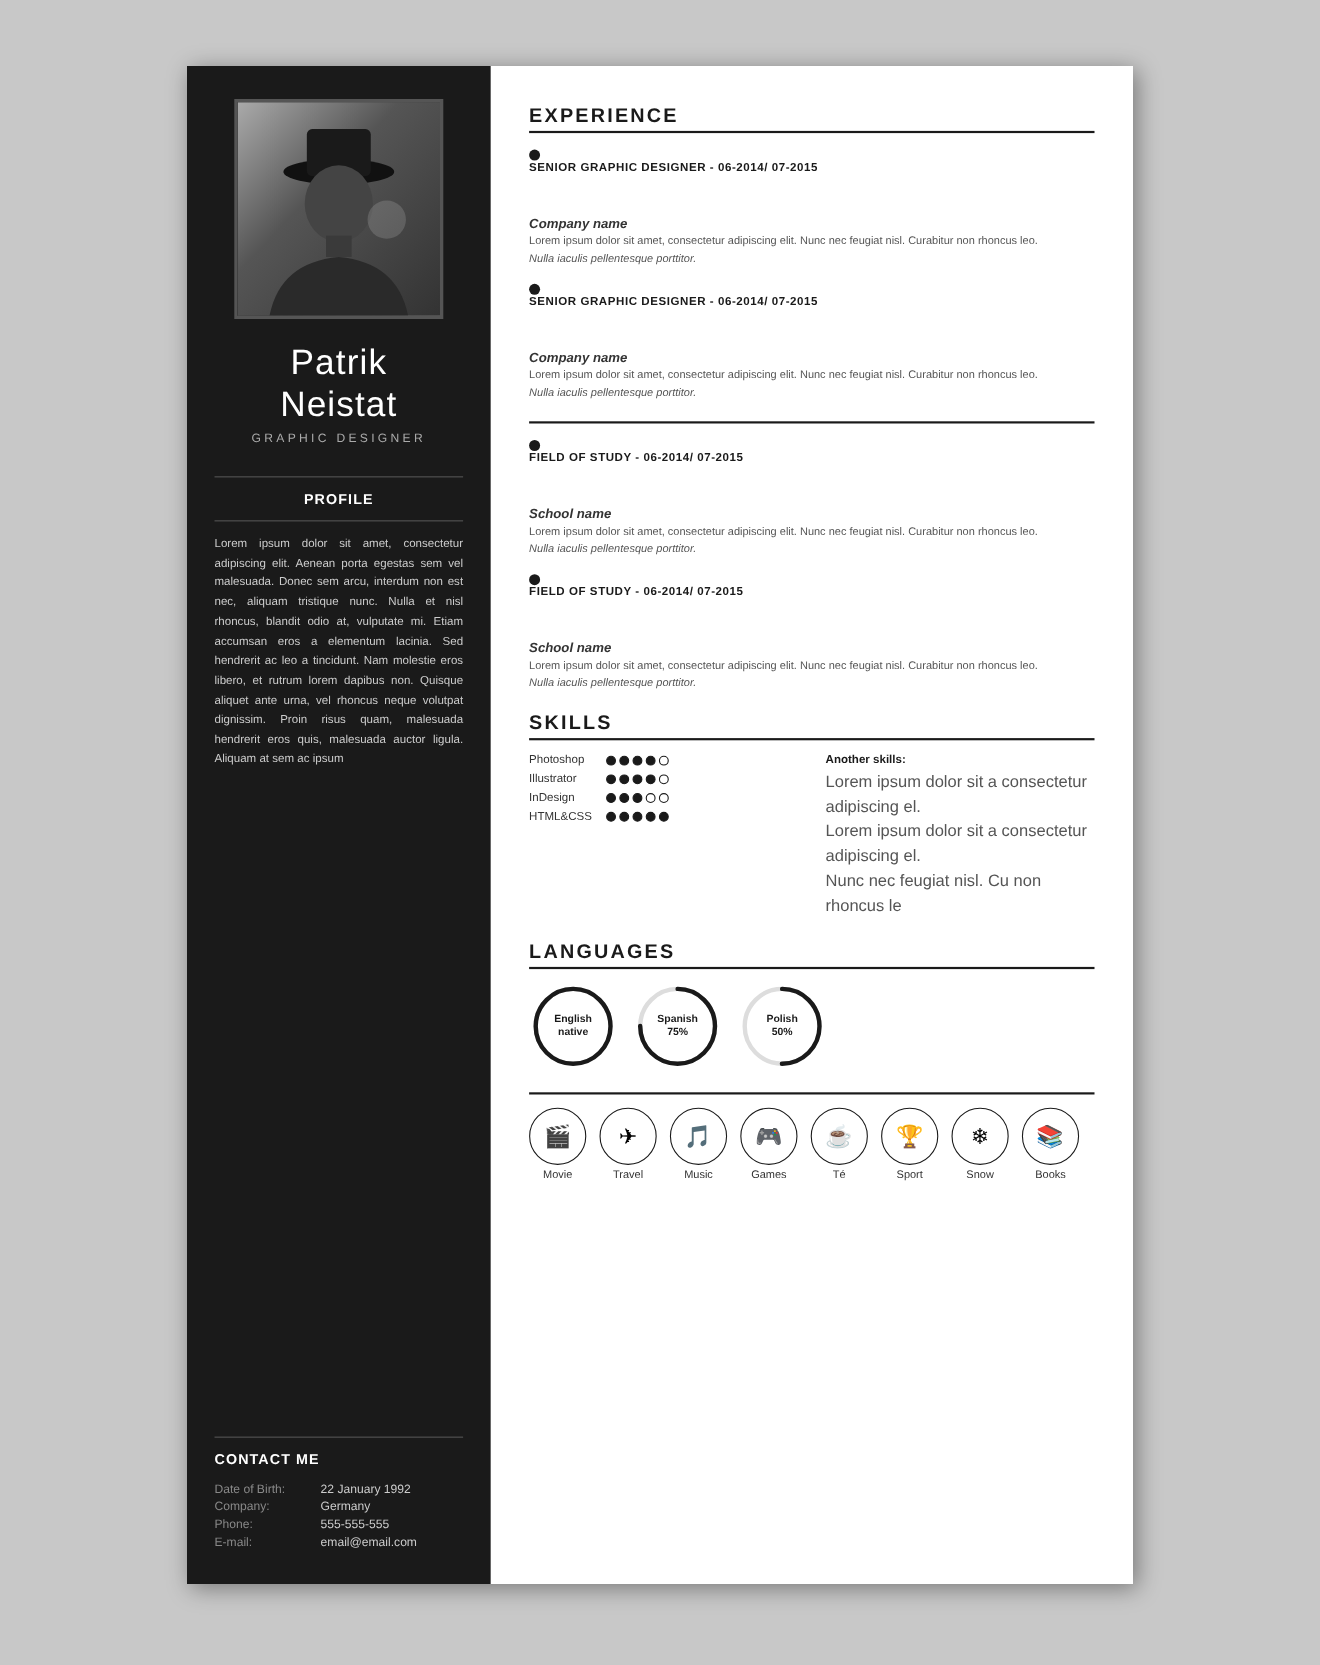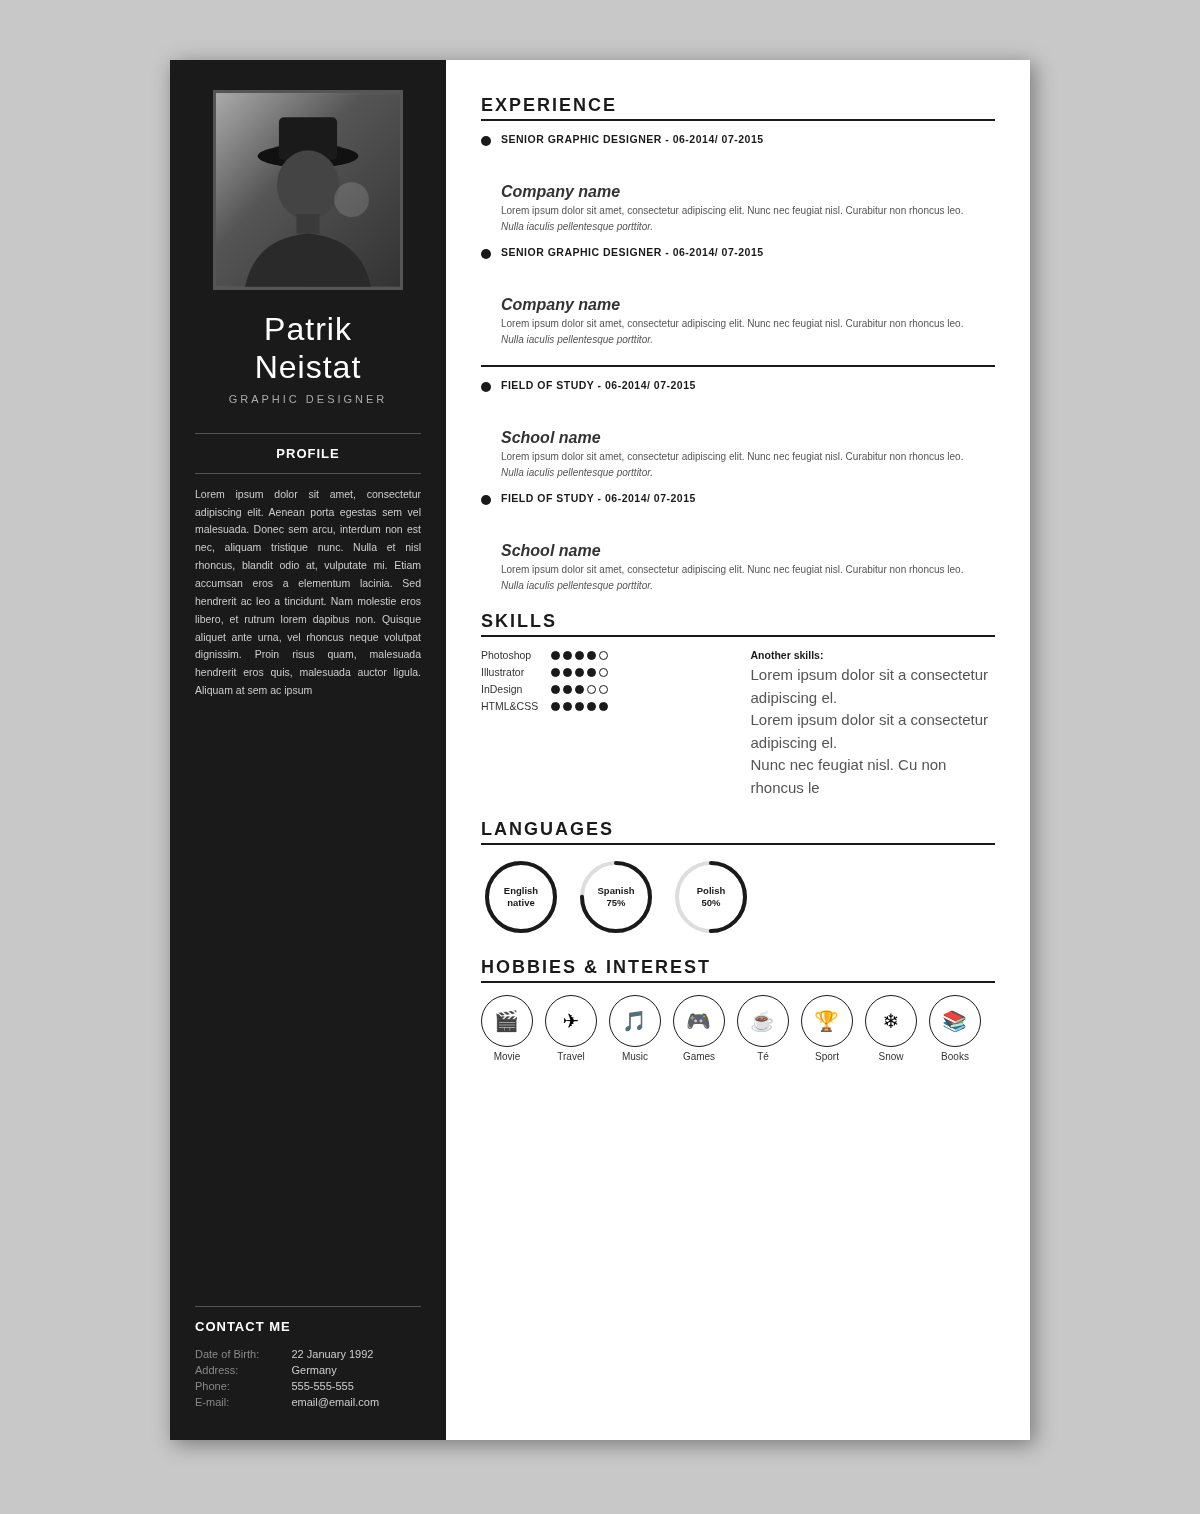--- a/index.html
+++ b/index.html
@@ -120,40 +120,41 @@
     }
     .section-rule {
       border: none;
       border-top: 2px solid #1a1a1a;
       margin-bottom: 12px;
     }
     .entry {
       display: flex;
       margin-bottom: 14px;
       position: relative;
+      flex-direction: column;
     }
     .bullet {
       width: 10px;
       height: 10px;
       background: #1a1a1a;
       border-radius: 50%;
       margin-top: 3px;
       flex-shrink: 0;
       margin-right: 10px;
     }
     .entry-content {}
     .entry-title {
       font-size: 10.5px;
       font-weight: 700;
       letter-spacing: 0.5px;
       color: #1a1a1a;
       margin-bottom: 1px;
     }
     .entry-company {
-      font-size: 16px;
+      font-size: 12px;
       font-weight: 600;
       font-style: italic;
       color: #333;
       margin-bottom: 2px;
       margin-top: 38px;
     }
     .entry-desc {
       font-size: 10px;
       color: #555;
       line-height: 1.5;
@@ -321,21 +322,21 @@
       <div class="contact-section">
         <hr class="section-divider">
         <div class="contact-title">CONTACT ME</div>
         <table class="contact-table">
           <tbody>
               <tr>
             <td class="contact-label">Date of Birth:</td>
             <td>22 January 1992</td>
           </tr>
           <tr>
-            <td class="contact-label">Address:</td>
+            <td class="contact-label">Company:</td>
             <td>Germany</td>
           </tr>
           <tr>
             <td class="contact-label">Phone:</td>
             <td>555-555-555</td>
           </tr>
           <tr>
             <td class="contact-label">E-mail:</td>
             <td>email@email.com</td>
           </tr>
@@ -484,21 +485,20 @@
       </svg>
       <div class="lang-label">
         <strong>Polish</strong><br>50%
       </div>
     </div>
   </div>
           </div>
       </div>
 
       <div class="section-block">
-        <h2 class="section-header">HOBBIES &amp; INTEREST</h2>
         <hr class="section-rule">
         <div class="hobbies-grid" id="hobbies-grid">
             <div class="hobby-item">
     <div class="hobby-icon-circle">🎬</div>
     <span class="hobby-label">Movie</span>
   </div>
             <div class="hobby-item">
     <div class="hobby-icon-circle">✈</div>
     <span class="hobby-label">Travel</span>
   </div>

